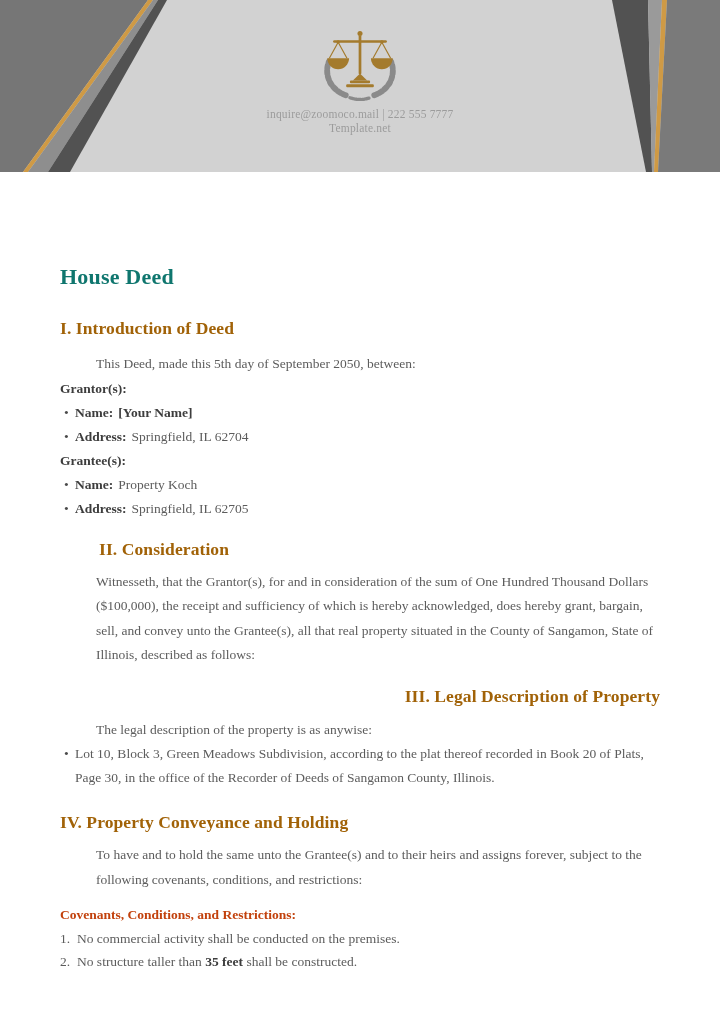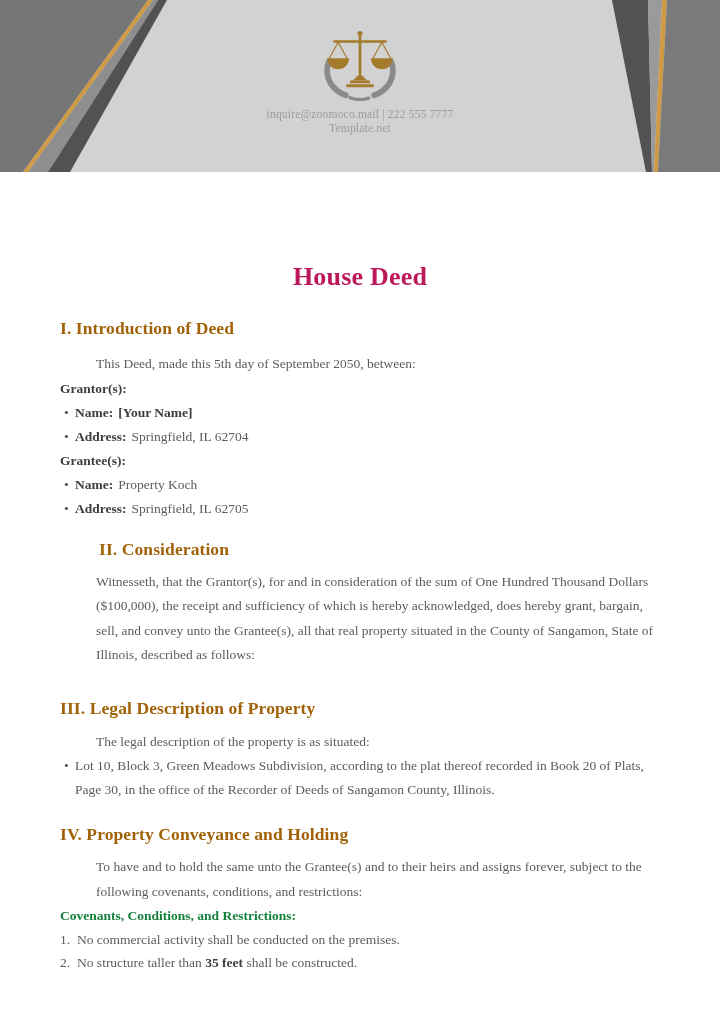--- a/index.html
+++ b/index.html
@@ -20,38 +20,38 @@
   .rw2 { background:#9a9a9a; clip-path:polygon(648px 0,662px 0,654px 172px,652px 172px); }
   .rw3 { background:#cf9a45; clip-path:polygon(662px 0,667px 0,658px 172px,654px 172px); }
   .rw4 { background:#7a7a7a; clip-path:polygon(667px 0,720px 0,720px 172px,658px 172px); }
 
   .brand { position:absolute; left:0; right:0; top:28px; text-align:center; }
   .brand svg { display:block; margin:0 auto; }
   .contact { margin-top:5px; font-size:11.5px; line-height:14px; color:#9c9c9c; letter-spacing:.2px; }
 
   
   main { padding:0 60px; }
-  .title { margin-top:89px; text-align:center; font-size:26px; line-height:32px;
-           font-weight:700; color:#be185d; letter-spacing:.2px; }
+  .title { margin-top:89px; text-align:left; font-size:22px; line-height:32px;
+           font-weight:700; color:#0f766e; letter-spacing:.2px; }
   h2 { font-size:17.5px; line-height:24px; font-weight:700; color:#a16207; letter-spacing:.1px; }
   .mt-h1 { margin-top:23px; } .mt-h2 { margin-top:16px;margin-left:39px; }
-  .mt-h3 { margin-top:28px; } .mt-h4 { margin-top:20px; }
+  .mt-h3 { margin-top:16px;text-align:right; } .mt-h4 { margin-top:20px; }
   p  { font-size:13.5px; line-height:24.5px; color:#5c5c5c;margin-left:36px; }
   .mt-p  { margin-top:9px; }
   .mt-p2 { margin-top:12px; }
   .mt-p3 { margin-top:10px; }
   .glabel { font-size:13.5px; line-height:24px; font-weight:700; color:#3d3d3d; }
   b, .strong { font-weight:700; color:#3d3d3d; }
   ul.plist, ol.nlist { list-style:none; }
   ul.plist li { display:flex; font-size:13.5px; line-height:24px; color:#5c5c5c; }
   ul.plist .mk { width:11px; flex:0 0 11px; margin-left:4px; text-align:left; color:#4a4a4a; }
   ul.plist .lbl { margin-right:5px; }
   ol.nlist li { display:flex; font-size:13.5px; line-height:23px; color:#5c5c5c; }
   ol.nlist .num { flex:0 0 14px; margin-right:3px; color:#5c5c5c; }
-  .covenant-head { font-size:13.5px; line-height:24px; font-weight:700; color:#15803d; }
+  .covenant-head { font-size:13.5px; line-height:24px; font-weight:700; color:#c2410c; margin-top:11px; }
 </style>
 </head>
 <body>
 
 <div class="page">
 
   <header class="lh">
     <div class="wedge lw1"></div>
     <div class="wedge lw2"></div>
     <div class="wedge lw3"></div>
@@ -126,21 +126,21 @@
       </ul>
     </section>
 
     <section>
       <h2 class="mt-h2">II. Consideration</h2>
       <p class="mt-p">Witnesseth, that the Grantor(s), for and in consideration of the sum of One Hundred Thousand Dollars ($100,000), the receipt and sufficiency of which is hereby acknowledged, does hereby grant, bargain, sell, and convey unto the Grantee(s), all that real property situated in the County of Sangamon, State of Illinois, described as follows:</p>
     </section>
 
     <section>
       <h2 class="mt-h3">III. Legal Description of Property</h2>
-      <p class="mt-p3">The legal description of the property is as situated:</p>
+      <p class="mt-p3">The legal description of the property is as anywise:</p>
       <ul class="plist">
         <li>
           <span class="mk">•</span>
           <span class="txt">Lot 10, Block 3, Green Meadows Subdivision, according to the plat thereof recorded in Book 20 of Plats, Page 30, in the office of the Recorder of Deeds of Sangamon County, Illinois.</span>
         </li>
       </ul>
     </section>
 
     <section>
       <h2 class="mt-h4">IV. Property Conveyance and Holding</h2>

